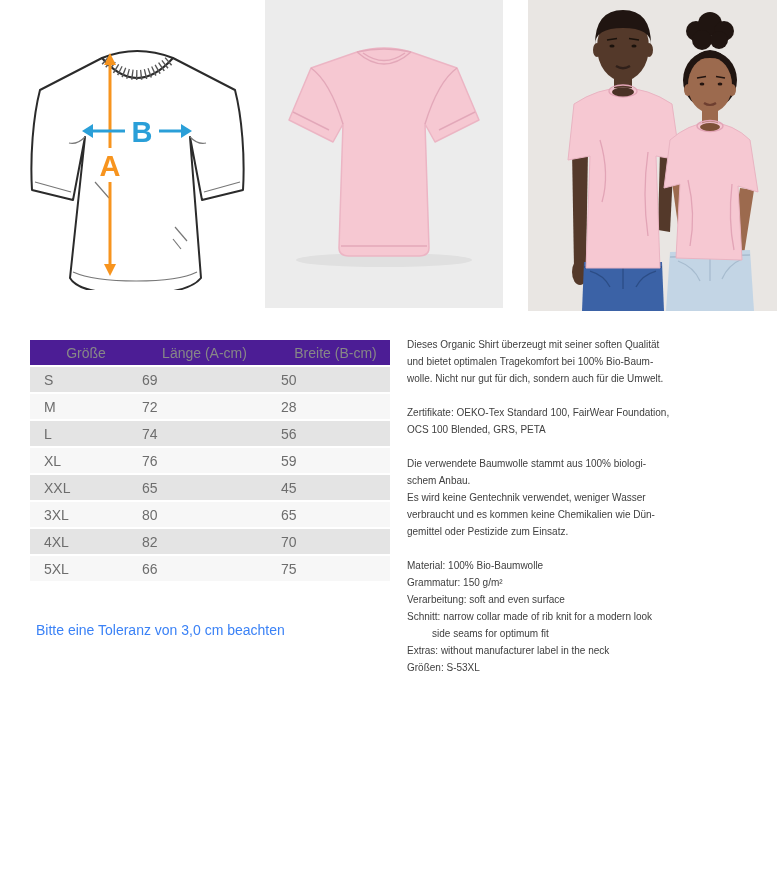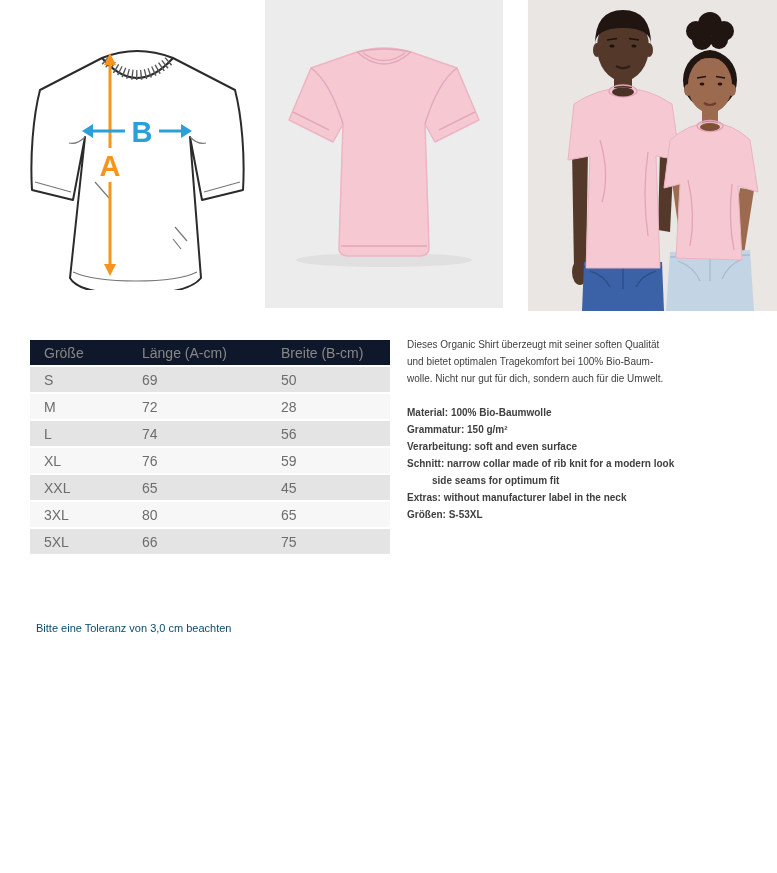--- a/index.html
+++ b/index.html
@@ -14,34 +14,34 @@
   .panel-models  { left:528px; top:0; width:249px; height:311px; background:#e9e6e3; }
 
   table.size-table {
     position:absolute; left:30px; top:340px; width:360px;
     border-collapse:collapse; font-size:14px; table-layout:fixed;
   }
   table.size-table th, table.size-table td {
     text-align:left; font-weight:normal; padding:0 0 0 14px; height:25px;
     border-bottom:2px solid #ffffff; overflow:hidden; white-space:nowrap;
   }
-  table.size-table th { background:#0f172a; color:#878787; }
+  table.size-table th { background:#4c1d95; color:#878787;text-align:center; }
   table.size-table td { color:#6d6d6d; }
   table.size-table tbody tr:nth-child(odd) td  { background:#e4e4e4; }
   table.size-table tbody tr:nth-child(even) td { background:#f7f7f7; }
 
   .tolerance {
-    position:absolute; left:36px; top:622px; font-size:11px; color:#0c4a6e;
+    position:absolute; left:36px; top:622px; font-size:14px; color:#3b82f6;
   }
   .description {
     position:absolute; left:407px; top:336px; width:362px;
     font-size:10px; line-height:17px; color:#404040;
   }
   .description p { margin:0 0 17px 0; white-space:pre-wrap; }
-  .description p:last-child { margin-bottom:7px;font-weight:bold; }
+  .description p:last-child { margin-bottom:7px; }
 </style>
 </head>
 <body>
 
 <div class="canvas">
 
   <div class="panel panel-diagram">
     <svg viewBox="0 0 230 258">
 
       <g fill="#ffffff" stroke="#2b2b2b" stroke-width="2" stroke-linejoin="round" stroke-linecap="round">
@@ -234,33 +234,45 @@
         <td>XXL</td>
         <td>65</td>
         <td>45</td>
       </tr>
       <tr>
         <td>3XL</td>
         <td>80</td>
         <td>65</td>
       </tr>
       <tr>
+        <td>4XL</td>
+        <td>82</td>
+        <td>70</td>
+      </tr>
+      <tr>
         <td>5XL</td>
         <td>66</td>
         <td>75</td>
       </tr>
     </tbody>
   </table>
 
   <div class="tolerance">Bitte eine Toleranz von 3,0 cm beachten</div>
 
   <div class="description">
     <p>Dieses Organic Shirt überzeugt mit seiner soften Qualität
 und bietet optimalen Tragekomfort bei 100% Bio-Baum-
 wolle. Nicht nur gut für dich, sondern auch für die Umwelt.</p>
+    <p>Zertifikate: OEKO-Tex Standard 100, FairWear Foundation,
+OCS 100 Blended, GRS, PETA</p>
+    <p>Die verwendete Baumwolle stammt aus 100% biologi-
+schem Anbau.
+Es wird keine Gentechnik verwendet, weniger Wasser
+verbraucht und es kommen keine Chemikalien wie Dün-
+gemittel oder Pestizide zum Einsatz.</p>
     <p>Material: 100% Bio-Baumwolle
 Grammatur: 150 g/m²
 Verarbeitung: soft and even surface
 Schnitt: narrow collar made of rib knit for a modern look
          side seams for optimum fit
 Extras: without manufacturer label in the neck
 Größen: S-53XL</p>
   </div>
 
 </div>

